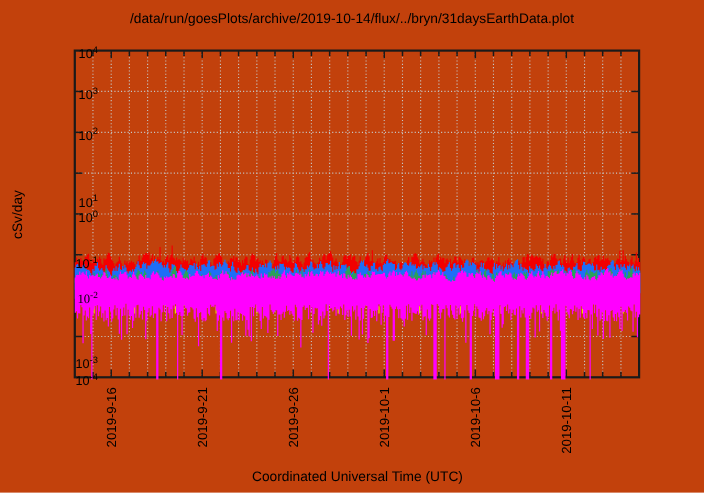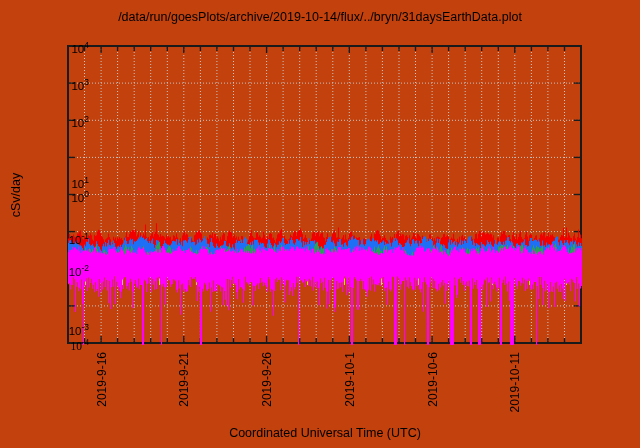--- a/index.html
+++ b/index.html
@@ -145,18 +145,18 @@
       <text x="436.6" y="352" text-anchor="end" transform="rotate(-90 436.6 352)" font-family="&quot;Liberation Sans&quot;,sans-serif" font-size="12px" fill="#000">2019-10-6</text>
       <text x="519.3" y="352" text-anchor="end" transform="rotate(-90 519.3 352)" font-family="&quot;Liberation Sans&quot;,sans-serif" font-size="12px" fill="#000">2019-10-11</text>
     </svg>
   <div id="yticks">
       <div class="ytick" style="top: 37px;"><span>10</span><sup>4</sup></div>
       <div class="ytick" style="top: 74.125px; text-align: right;"><span>10</span><sup>3</sup></div>
       <div class="ytick" style="top: 111.25px;"><span>10</span><sup>2</sup></div>
       <div class="ytick" style="top: 148.375px; margin-top: 24px;"><span>10</span><sup>1</sup></div>
       <div class="ytick" style="top: 185.5px;"><span>10</span><sup>0</sup></div>
       <div class="ytick" style="top: 228px;"><span>10</span><sup>-1</sup></div>
-      <div class="ytick" style="top: 259.75px;"><span>10</span><sup>-2</sup></div>
+      <div class="ytick" style="top: 259.75px; font-family: Liberation Serif, serif;"><span>10</span><sup>-2</sup></div>
       <div class="ytick" style="top: 296.875px; margin-top: 22px;"><span>10</span><sup>-3</sup></div>
-      <div class="ytick" style="top: 334px; font-family: Liberation Serif, serif;"><span>10</span><sup>-4</sup></div>
+      <div class="ytick" style="top: 334px;"><span>10</span><sup>-4</sup></div>
     </div>
   <div class="x-axis-title">Coordinated Universal Time (UTC)</div>
 </div>
 
 </body></html>

